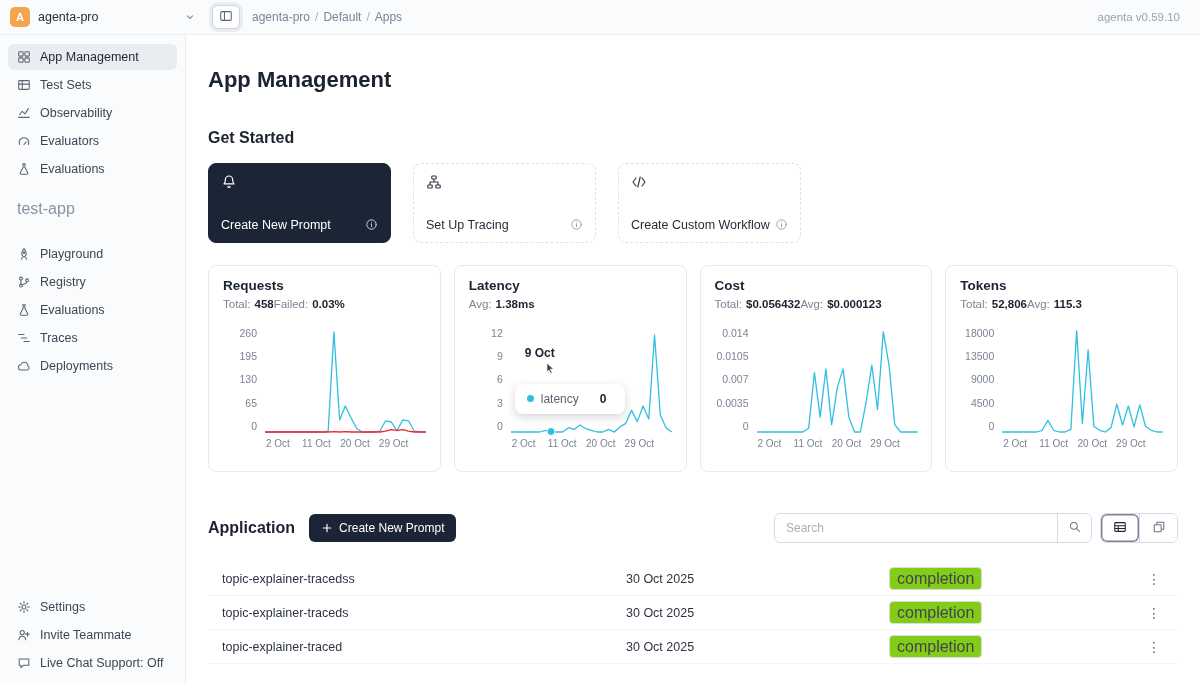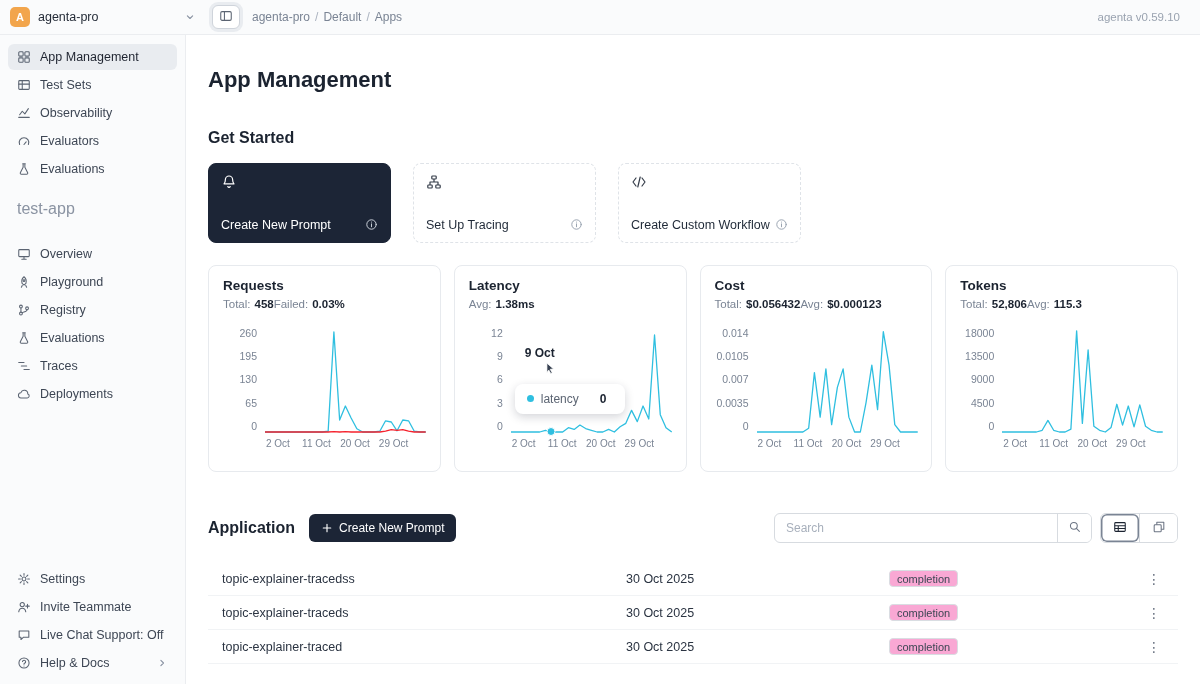--- a/index.html
+++ b/index.html
@@ -92,21 +92,21 @@
 
   .table{margin-top:12px}
   .thead,.trow{display:grid;grid-template-columns:minmax(0,1fr) 263px 255px 48px;align-items:center}
   .thead{height:32px;background:#fbfcfd;border-bottom:1px solid #eef0f3;border-top:1px solid #f3f4f6;
          font-size:12px;font-weight:500;color:#3d4654}
   .th{padding:0 14px;position:relative}
   .th + .th:before{content:"";position:absolute;left:0;top:8px;bottom:8px;width:1px;background:#e7eaee}
   .th-gear{display:flex;justify-content:center;color:#6b7483;cursor:pointer}
   .trow{height:33px;border-bottom:1px solid #f1f3f5;font-size:12.5px;color:#2b3442;cursor:pointer;background:#fff}
   .td{padding:0 14px;white-space:nowrap;overflow:hidden;text-overflow:ellipsis}
-  .tag{display:inline-block;font-size:11px;padding:1.5px 7px;border:1px solid #d9dde2;border-radius:4px;background:#f9a8d4;color:#3d4654}
+  .tag{display:inline-block;font-size:16px;padding:1.5px 7px;border:1px solid #d9dde2;border-radius:4px;background:#84cc16;color:#3d4654}
   .row-menu{display:flex;justify-content:center;color:#6b7483;font-size:14px;cursor:pointer}
 </style>
 </head>
 <body>
 
 <div class="topbar">
   <div class="ws">
     <div class="avatar">A</div>
     <span class="ws-name">agenta-pro</span>
     <span class="ws-chev">
@@ -176,29 +176,20 @@
             <path d="M6.5 2h3M7 2v4l-3.2 6.2A1.3 1.3 0 0 0 5 14h6a1.3 1.3 0 0 0 1.2-1.8L9 6V2"></path>
           </svg>
         </span>
         <span class="side-label">Evaluations</span>
       </div>
     </div>
   <div class="section-label">test-app</div>
   <div class="snav" id="side-app">
       <div class="side-item">
         <span class="icon">
-          <svg width="14" height="14" viewBox="0 0 16 16" fill="none" stroke="currentColor" stroke-width="1.2" stroke-linecap="round">
-            <rect x="2" y="3" width="12" height="8" rx="1"></rect>
-            <path d="M8 11v3M5.5 14h5"></path>
-          </svg>
-        </span>
-        <span class="side-label">Overview</span>
-      </div>
-      <div class="side-item">
-        <span class="icon">
           <svg width="14" height="14" viewBox="0 0 16 16" fill="none" stroke="currentColor" stroke-width="1.2" stroke-linecap="round" stroke-linejoin="round">
             <path d="M8 2c2.2 1.8 3 4.5 2.2 7.5L8 11.5 5.8 9.5C5 6.5 5.8 3.8 8 2z"></path>
             <circle cx="8" cy="6.5" r="1"></circle>
             <path d="M6 12l-1 2M10 12l1 2"></path>
           </svg>
         </span>
         <span class="side-label">Playground</span>
       </div>
       <div class="side-item">
         <span class="icon">
@@ -255,34 +246,20 @@
         </span>
         <span class="side-label">Invite Teammate</span>
       </div>
       <div class="side-item">
         <span class="icon">
           <svg width="14" height="14" viewBox="0 0 16 16" fill="none" stroke="currentColor" stroke-width="1.2" stroke-linejoin="round">
             <path d="M2.5 3.5h11v7h-6l-3 2.7v-2.7h-2z"></path>
           </svg>
         </span>
         <span class="side-label">Live Chat Support: Off</span>
-      </div>
-      <div class="side-item">
-        <span class="icon">
-          <svg width="14" height="14" viewBox="0 0 16 16" fill="none" stroke="currentColor" stroke-width="1.2" stroke-linecap="round">
-            <circle cx="8" cy="8" r="5.8"></circle>
-            <path d="M6.3 6.4A1.8 1.8 0 1 1 8.6 8.3c-.5.3-.6.6-.6 1.1M8 11.4v.1"></path>
-          </svg>
-        </span>
-        <span class="side-label">Help &amp; Docs</span>
-        <span class="side-chev">
-          <svg width="12" height="12" viewBox="0 0 16 16" fill="none" stroke="currentColor" stroke-width="1.5" stroke-linecap="round" stroke-linejoin="round">
-            <path d="M6.5 4.5L10 8l-3.5 3.5"></path>
-          </svg>
-        </span>
       </div>
     </div>
 </div>
 
 <div class="main">
   <h1 class="page-title">App Management</h1>
 
   <h2 class="section-heading">Get Started</h2>
   <div class="gs-cards" id="gs-cards">
       <div class="gs-card dark">

